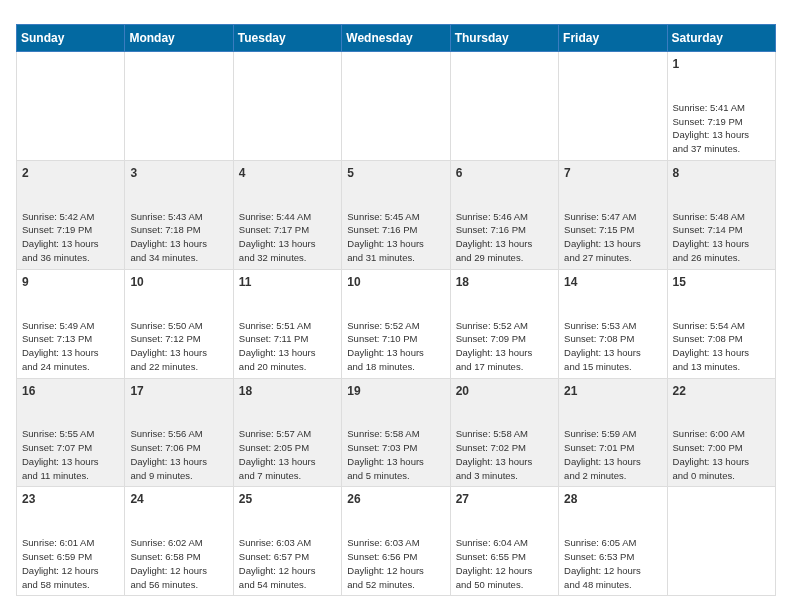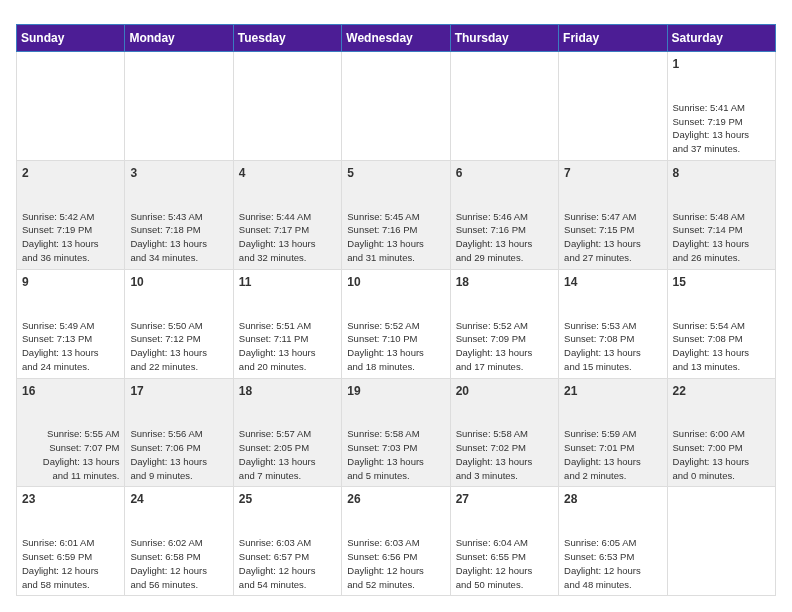--- a/index.html
+++ b/index.html
@@ -32,21 +32,21 @@
     .calendar-subtitle {
       font-size: 15px;
       color: #555;
     }
     table {
       width: 100%;
       border-collapse: collapse;
       table-layout: fixed;
     }
     thead tr {
-      background: #4c1d95;
+      background: #0369a1;
       margin-top: 18px;
     }
     thead th {
       color: #fff;
       font-size: 12px;
       font-weight: bold;
       padding: 6px 4px;
       text-align: left;
       border: 1px solid #3a7cc0;
     }
@@ -211,21 +211,21 @@
           <span class="day-num">15</span>
           <div class="day-info" style="white-space: pre-line;">Sunrise: 5:54 AM
 Sunset: 7:08 PM
 Daylight: 13 hours
 and 13 minutes.</div>
         </td>
       </tr>
       <tr>
         <td>
           <span class="day-num">16</span>
-          <div class="day-info" style="white-space: pre-line; text-align: right;">Sunrise: 5:55 AM
+          <div class="day-info" style="white-space: pre-line;">Sunrise: 5:55 AM
 Sunset: 7:07 PM
 Daylight: 13 hours
 and 11 minutes.</div>
         </td>
         <td>
           <span class="day-num">17</span>
           <div class="day-info" style="white-space: pre-line;">Sunrise: 5:56 AM
 Sunset: 7:06 PM
 Daylight: 13 hours
 and 9 minutes.</div>

